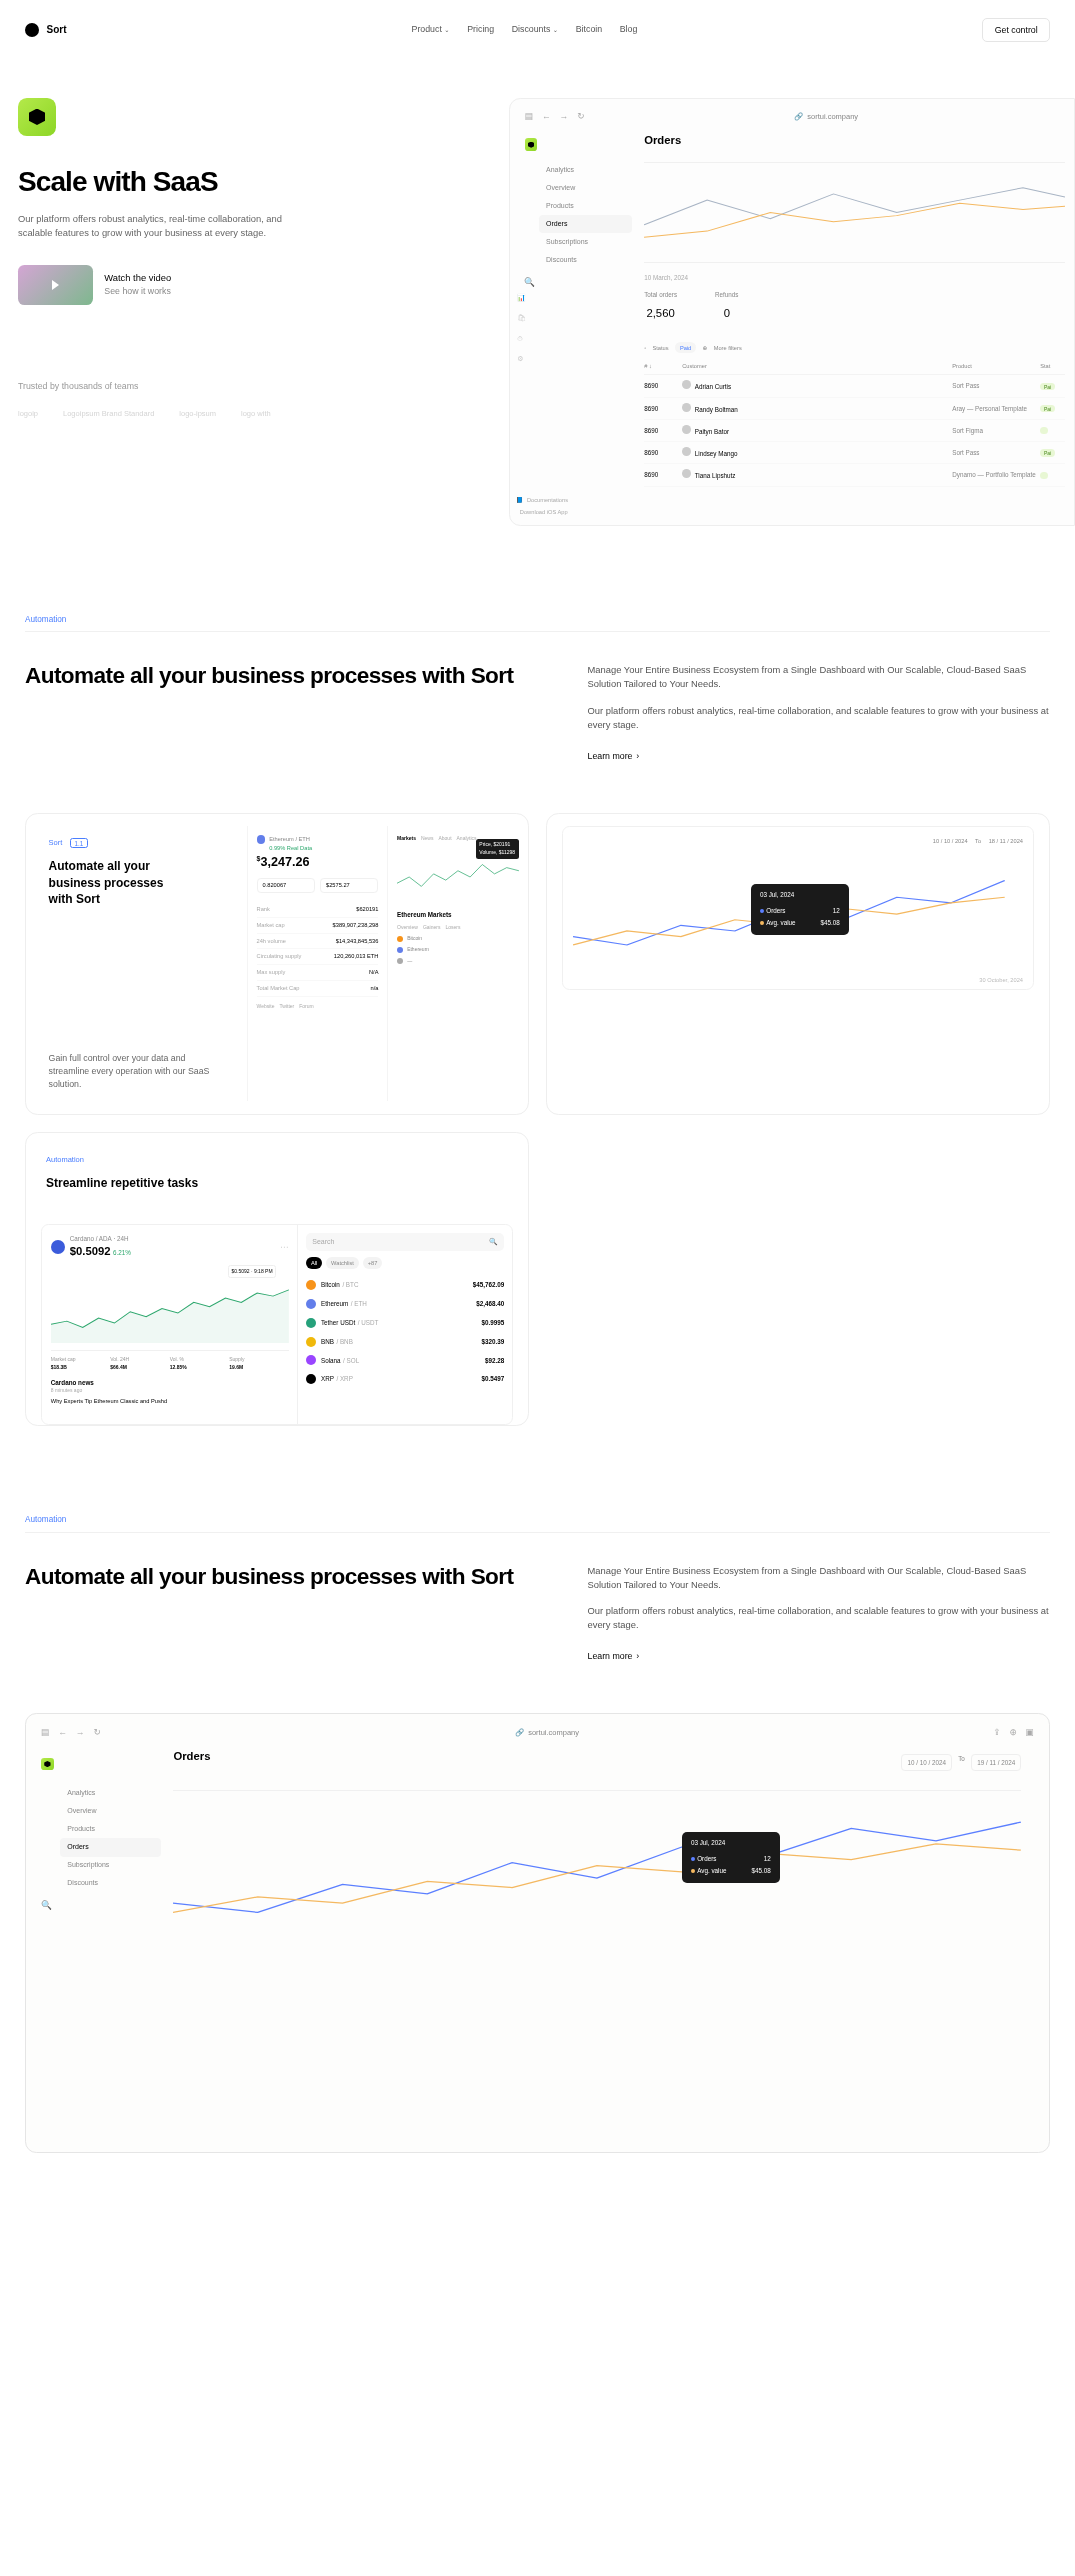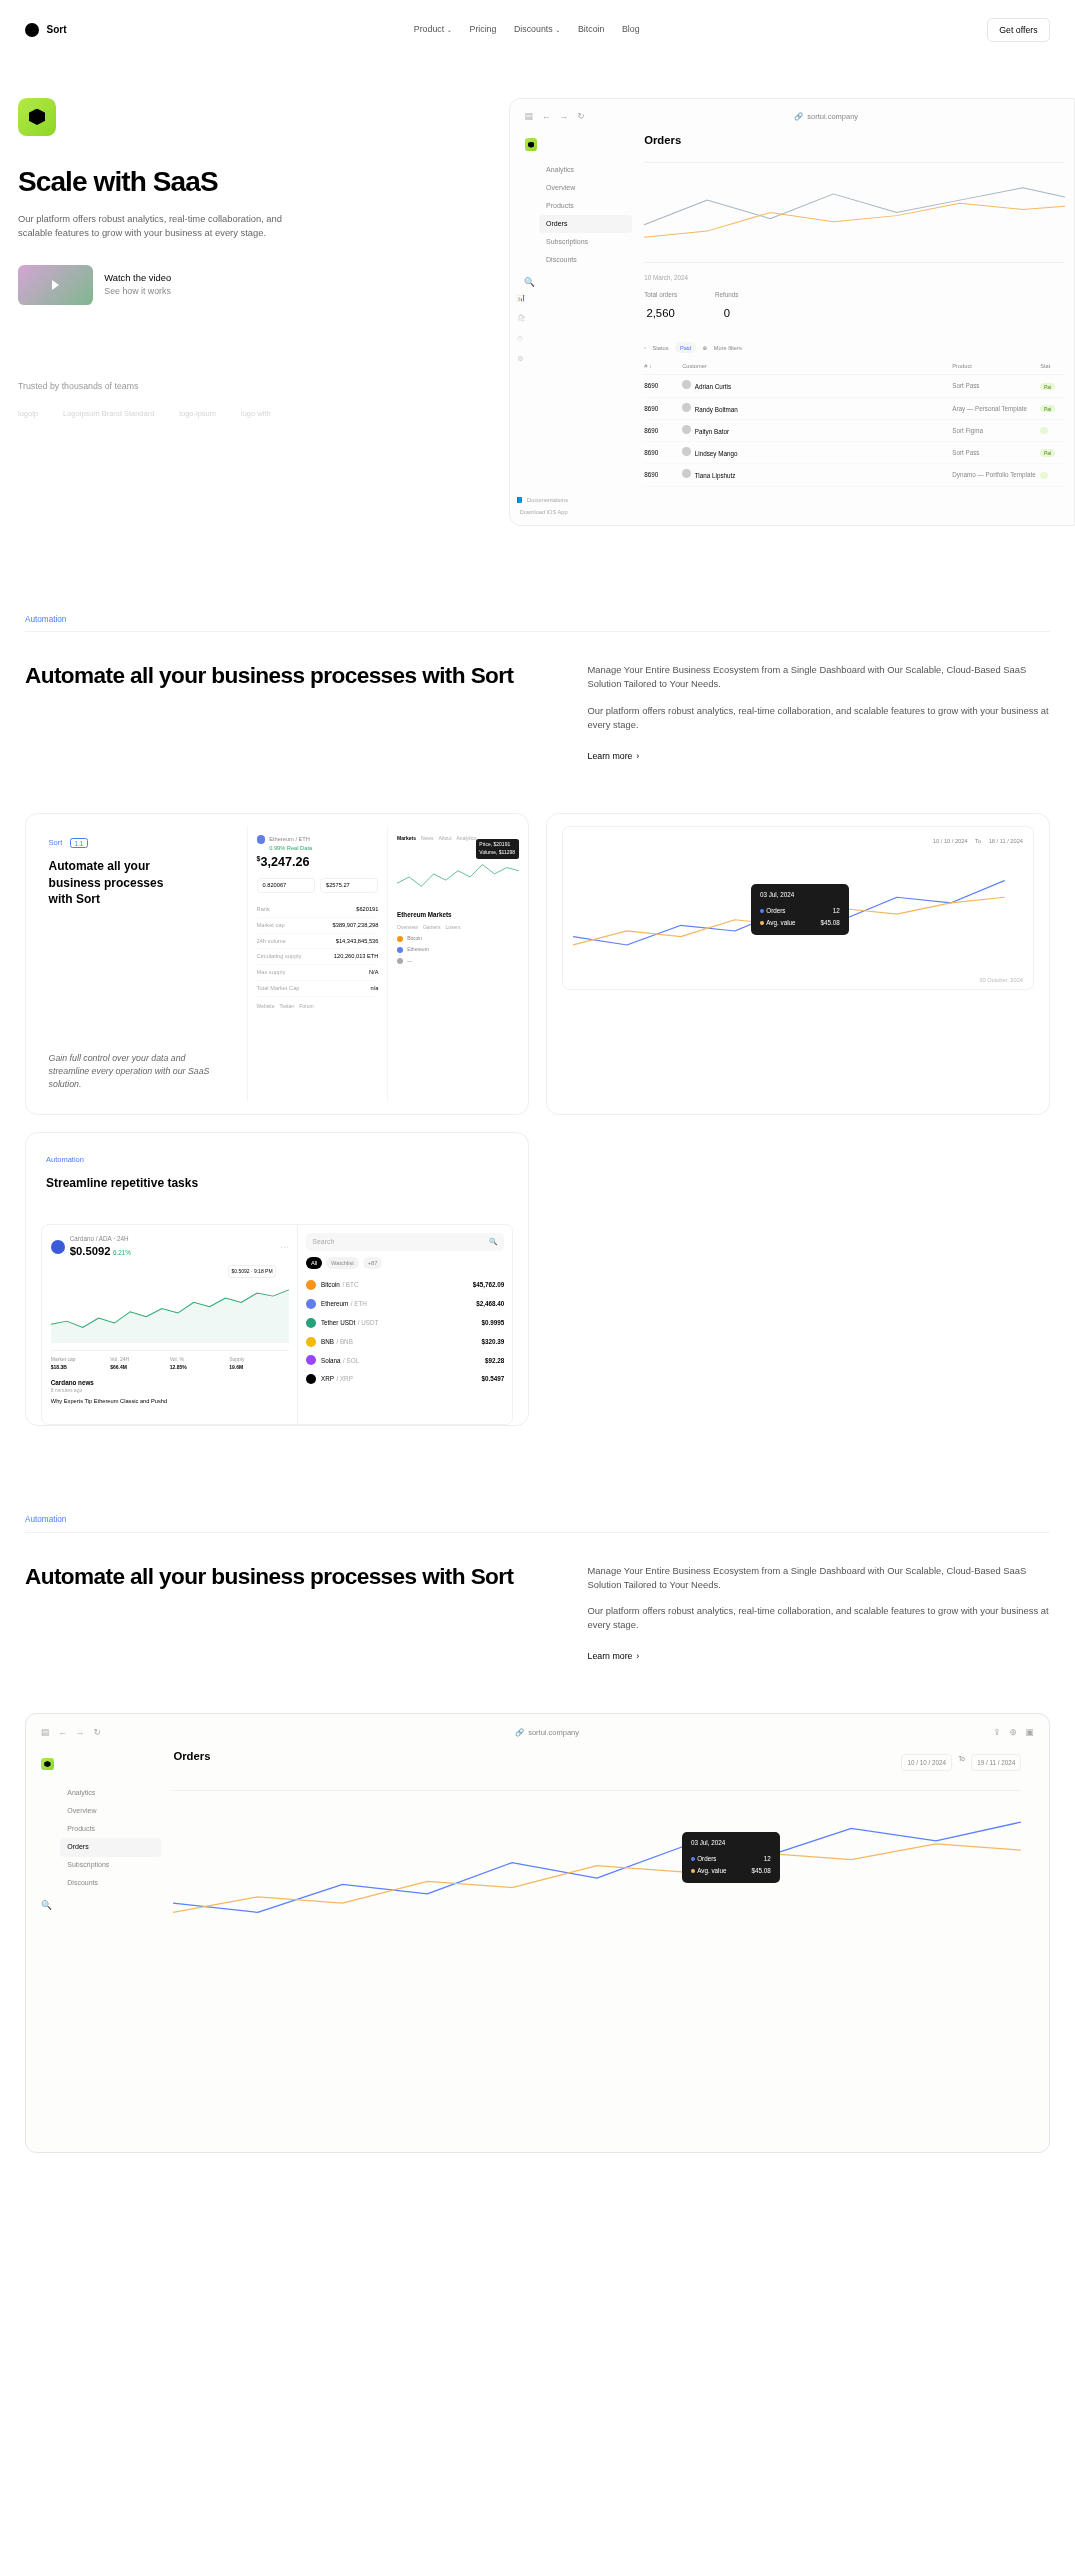--- a/index.html
+++ b/index.html
@@ -75,21 +75,21 @@
 .para { margin-bottom: 12.6px; }
 .learn { font-size: 8.8px; font-weight: 500; color: #000; cursor: pointer; display: inline-flex; align-items: center; gap: 3.8px; margin-top: 5px; }
 
 
 .cards { display: grid; grid-template-columns: 1fr 1fr; gap: 17.6px; margin-top: 50px; padding: 0 25px; }
 .card { border: 0.6px solid #eee; border-radius: 12.6px; overflow: hidden; position: relative; min-height: 302px; background: #fff; }
 .card-body { padding: 22.6px; }
 .badge-tag { display: inline-block; font-size: 7.5px; color: #4a7eff; margin-right: 5px; }
 .ver { border: 0.6px solid #4a7eff; border-radius: 2.5px; padding: 0.6px 3.8px; font-size: 6.3px; color: #4a7eff; }
 .card-title { font-size: 12px; font-weight: 600; margin-top: 8.8px; line-height: 1.35; }
-.card-sub { color: #666; font-size: 8.8px; position: absolute; bottom: 22.6px; left: 22.6px; max-width: 164px; font-style: italic; }
+.card-sub { color: #666; font-size: 8.8px; position: absolute; bottom: 22.6px; left: 22.6px; max-width: 164px; }
 .shape-blue { position: absolute; right: -12.6px; top: 25px; width: 151px; height: 101px; background: linear-gradient(135deg, #5b7fff, #8aa4ff); transform: skewY(-15deg) rotate(-10deg); border-radius: 5px; opacity: 0.9; }
 .shape-yellow { position: absolute; right: 0; top: 0; width: 63px; height: 101px; background: linear-gradient(135deg, #d4f24a, #8aff88); border-radius: 50%; filter: blur(5px); }
 .card.efficient, .card.automation2 { min-height: 277px; }
 .card-body-sm { padding: 20px; }
 .mini-chart { margin: 12.6px 15px 0; border: 0.6px solid #f0f0f0; border-radius: 7.5px; background: #fff; padding: 10px; position: relative; height: 164px; }
 .mini-toolbar { display: flex; justify-content: flex-end; font-size: 5.7px; color: #888; gap: 7.5px; margin-bottom: 10px; }
 .tooltip-box { position: absolute; left: 40%; top: 35%; background: #1a1a1a; color: #fff; border-radius: 5px; padding: 6.3px 8.8px; font-size: 6.3px; }
 .tooltip-box .ttl { font-weight: 500; margin-bottom: 5px; }
 .tooltip-box .row { display: flex; justify-content: space-between; gap: 25px; padding: 1.3px 0; }
 .tooltip-box .dot { width: 3.8px; height: 3.8px; border-radius: 50%; display: inline-block; margin-right: 2.5px; }
@@ -158,21 +158,21 @@
         <span class="chev">⌄</span>
       </span>
     <span class="nav-item">Pricing</span>
     <span class="nav-item">
         <span>Discounts</span>
         <span class="chev">⌄</span>
       </span>
     <span class="nav-item">Bitcoin</span>
     <span class="nav-item">Blog</span>
   </div>
-  <button class="btn-primary">Get offers</button>
+  <button class="btn-primary">Get control</button>
 </div>
 
 <div class="hero">
   <div class="hero-left">
     <div class="app-icon">
         <div class="hex"></div>
       </div>
     <h1 class="h1">Scale with SaaS</h1>
     <p class="sub">Our platform offers robust analytics, real-time collaboration, and scalable features to grow with your business at every stage.</p>
     <div class="watch">

